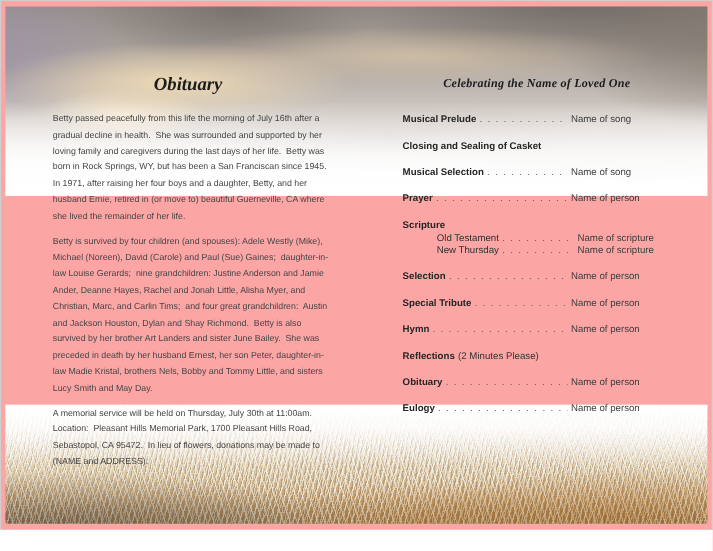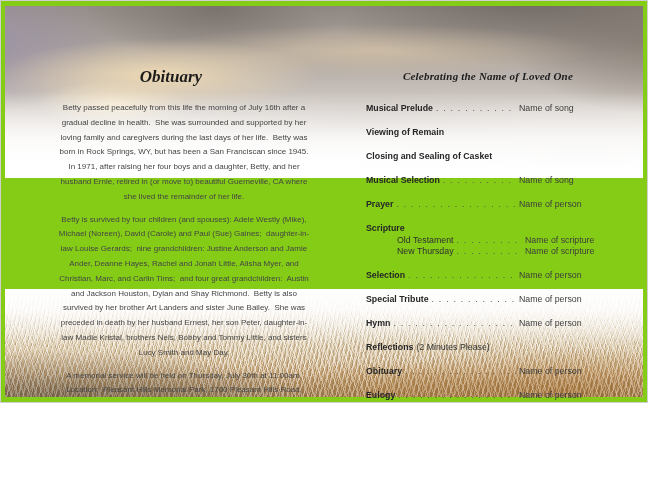--- a/index.html
+++ b/index.html
@@ -1,18 +1,18 @@
 <!DOCTYPE html>
 <html><head>
 <meta charset="utf-8">
 <style>
   html,body{margin:0;padding:0;background:#fff;}
   .card{
-    position:relative;width:648px;height:403px;box-sizing:border-box;
-    background:#84cc16;border:1px solid #cfcfcf;overflow:hidden;
+    position:relative;width:648px;height:482px;box-sizing:border-box;
+    background:#fca5a5;border:1px solid #cfcfcf;overflow:hidden;
     font-family:"Liberation Sans","DejaVu Sans",sans-serif;
   }
   
   .sky{
     position:absolute;left:4px;right:4px;top:5px;height:172px;
     background:
       linear-gradient(to bottom, rgba(255,255,255,0) 50%, rgba(255,255,255,.82) 78%, #fff 96%),
       radial-gradient(50% 45% at 90% 88%, rgba(203,196,189,.55), transparent 72%),
       radial-gradient(ellipse 36% 30% at 24% 40%, rgba(240,219,181,.95), rgba(240,219,181,0) 70%),
       radial-gradient(ellipse 50% 22% at 58% 26%, rgba(226,204,170,.6), transparent 70%),
@@ -45,21 +45,21 @@
   .ptitle{
     position:absolute;margin:0;text-align:center;
     font-family:"Liberation Serif","DejaVu Serif",serif;
     font-style:italic;font-weight:bold;color:#1c1c1c;
   }
   .ptitle.left{left:40px;width:260px;top:66px;font-size:17px;}
   .ptitle.right{left:357px;width:260px;top:69px;font-size:11px;letter-spacing:.2px;}
   
   .obit-body{
     position:absolute;left:47px;top:100px;width:272px;
-    font-size:8px;line-height:14.8px;color:#454545;text-align:center;
+    font-size:8px;line-height:14.8px;color:#454545;
   }
   .obit-body p{margin:0 0 8px 0;white-space:pre;}
   
   .program{position:absolute;left:365px;top:101px;width:237px;color:#2b2b2b;}
   .prow{display:flex;align-items:baseline;line-height:12px;margin-bottom:12px;font-size:8.8px;}
   .prow .lbl{font-weight:bold;white-space:nowrap;color:#262626;}
   .prow .note{white-space:nowrap;margin-left:3px;color:#333;}
   .prow .leader{flex:1;overflow:hidden;white-space:nowrap;margin:0 3px;color:#555;letter-spacing:1.2px;}
   .prow .val{flex:none;width:84px;white-space:nowrap;color:#3d3d3d;}
   .prow.tight{margin-bottom:1px;}
@@ -108,23 +108,20 @@
 
     <div class="program">
 
       <div class="prow">
         <span class="lbl">Musical Prelude</span>
         <span class="leader">. . . . . . . . . . . . . . . . . . . . . . . . . . . . . . . . . . . . . . . . . . . . . . . . . .</span>
         <span class="val">Name of song</span>
       </div>
 
 
-      <div class="prow">
-        <span class="lbl">Viewing of Remain</span>
-      </div>
 
       <div class="prow">
         <span class="lbl">Closing and Sealing of Casket</span>
       </div>
 
       <div class="prow">
         <span class="lbl">Musical Selection</span>
         <span class="leader">. . . . . . . . . . . . . . . . . . . . . . . . . . . . . . . . . . . . . . . . . . . . . . . . . .</span>
         <span class="val">Name of song</span>
       </div>

